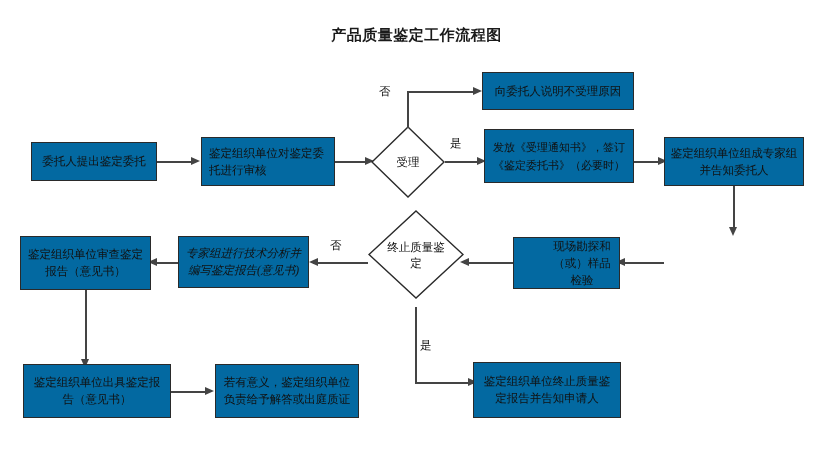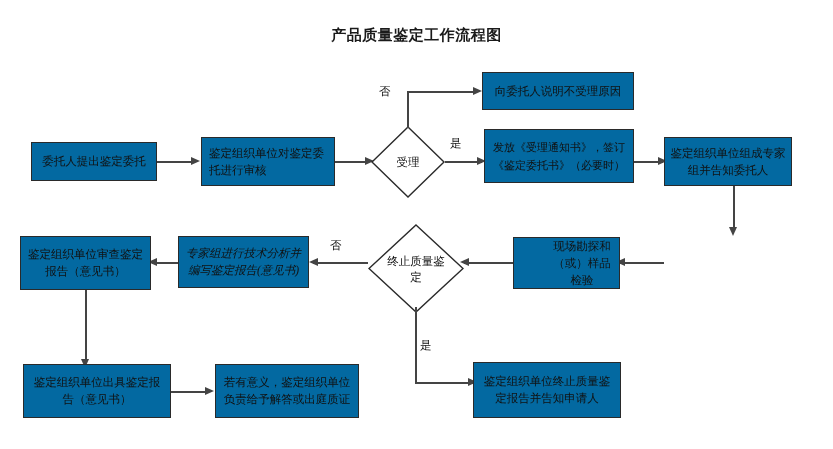--- a/index.html
+++ b/index.html
@@ -137,39 +137,39 @@
   <div class="arrow right" style="left:477px; top:157px;"></div>
   <div class="elabel" style="left:450px; top:136px;">是</div>
 
   <div class="node" style="left:484px; top:129px; width:150px; height:54px; font-size:11px; line-height:18px;">
     <span>发放《受理通知书》，签订《鉴定委托书》（必要时）</span>
   </div>
 
   <div class="edge h" style="left:634px; top:161px; width:29px;"></div>
   <div class="arrow right" style="left:658px; top:157px;"></div>
 
-  <div class="node" style="left:664px; top:137px; width:128px; height:49px;">
+  <div class="node" style="left:664px; top:137px; width:140px; height:49px;">
     <span>鉴定组织单位组成专家组并告知委托人</span>
   </div>
 
   <div class="edge v" style="left:733px; top:186px; height:44px;"></div>
   <div class="arrow down" style="left:729px; top:227px;"></div>
 
 
   <div class="edge h" style="left:620px; top:262px; width:44px;"></div>
   <div class="arrow left" style="left:616px; top:258px;"></div>
 
   <div class="node" style="left:513px; top:237px; width:107px; height:52px;padding-left:36px;">
     <span>现场勘探和（或）样品检验</span>
   </div>
 
   <div class="edge h" style="left:464px; top:262px; width:49px;"></div>
   <div class="arrow left" style="left:460px; top:258px;"></div>
 
-  <div class="diamond" style="left:368px; top:224px; width:96px; height:89px;">
+  <div class="diamond" style="left:368px; top:210px; width:96px; height:89px;">
     <svg class="shape" viewBox="0 0 96 89" preserveAspectRatio="none">
       <polygon points="48,1 95,44.5 48,88 1,44.5" fill="#ffffff" stroke="#2a2a2a" stroke-width="1.4"></polygon>
     </svg>
     <div class="dlabel">
       <span style="width:58px;">终止质量鉴定</span>
     </div>
   </div>
 
   <div class="edge h" style="left:313px; top:262px; width:55px;"></div>
   <div class="arrow left" style="left:309px; top:258px;"></div>

